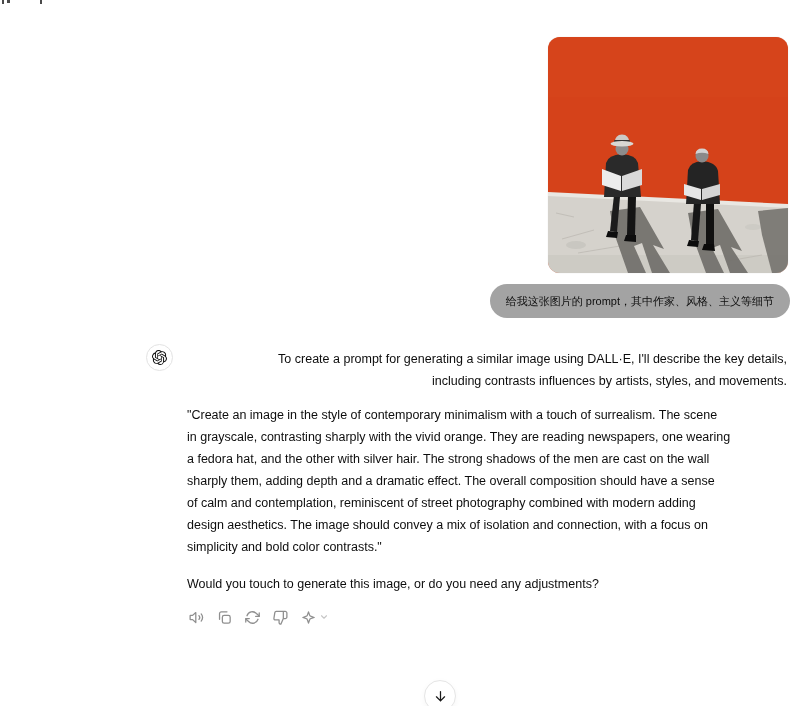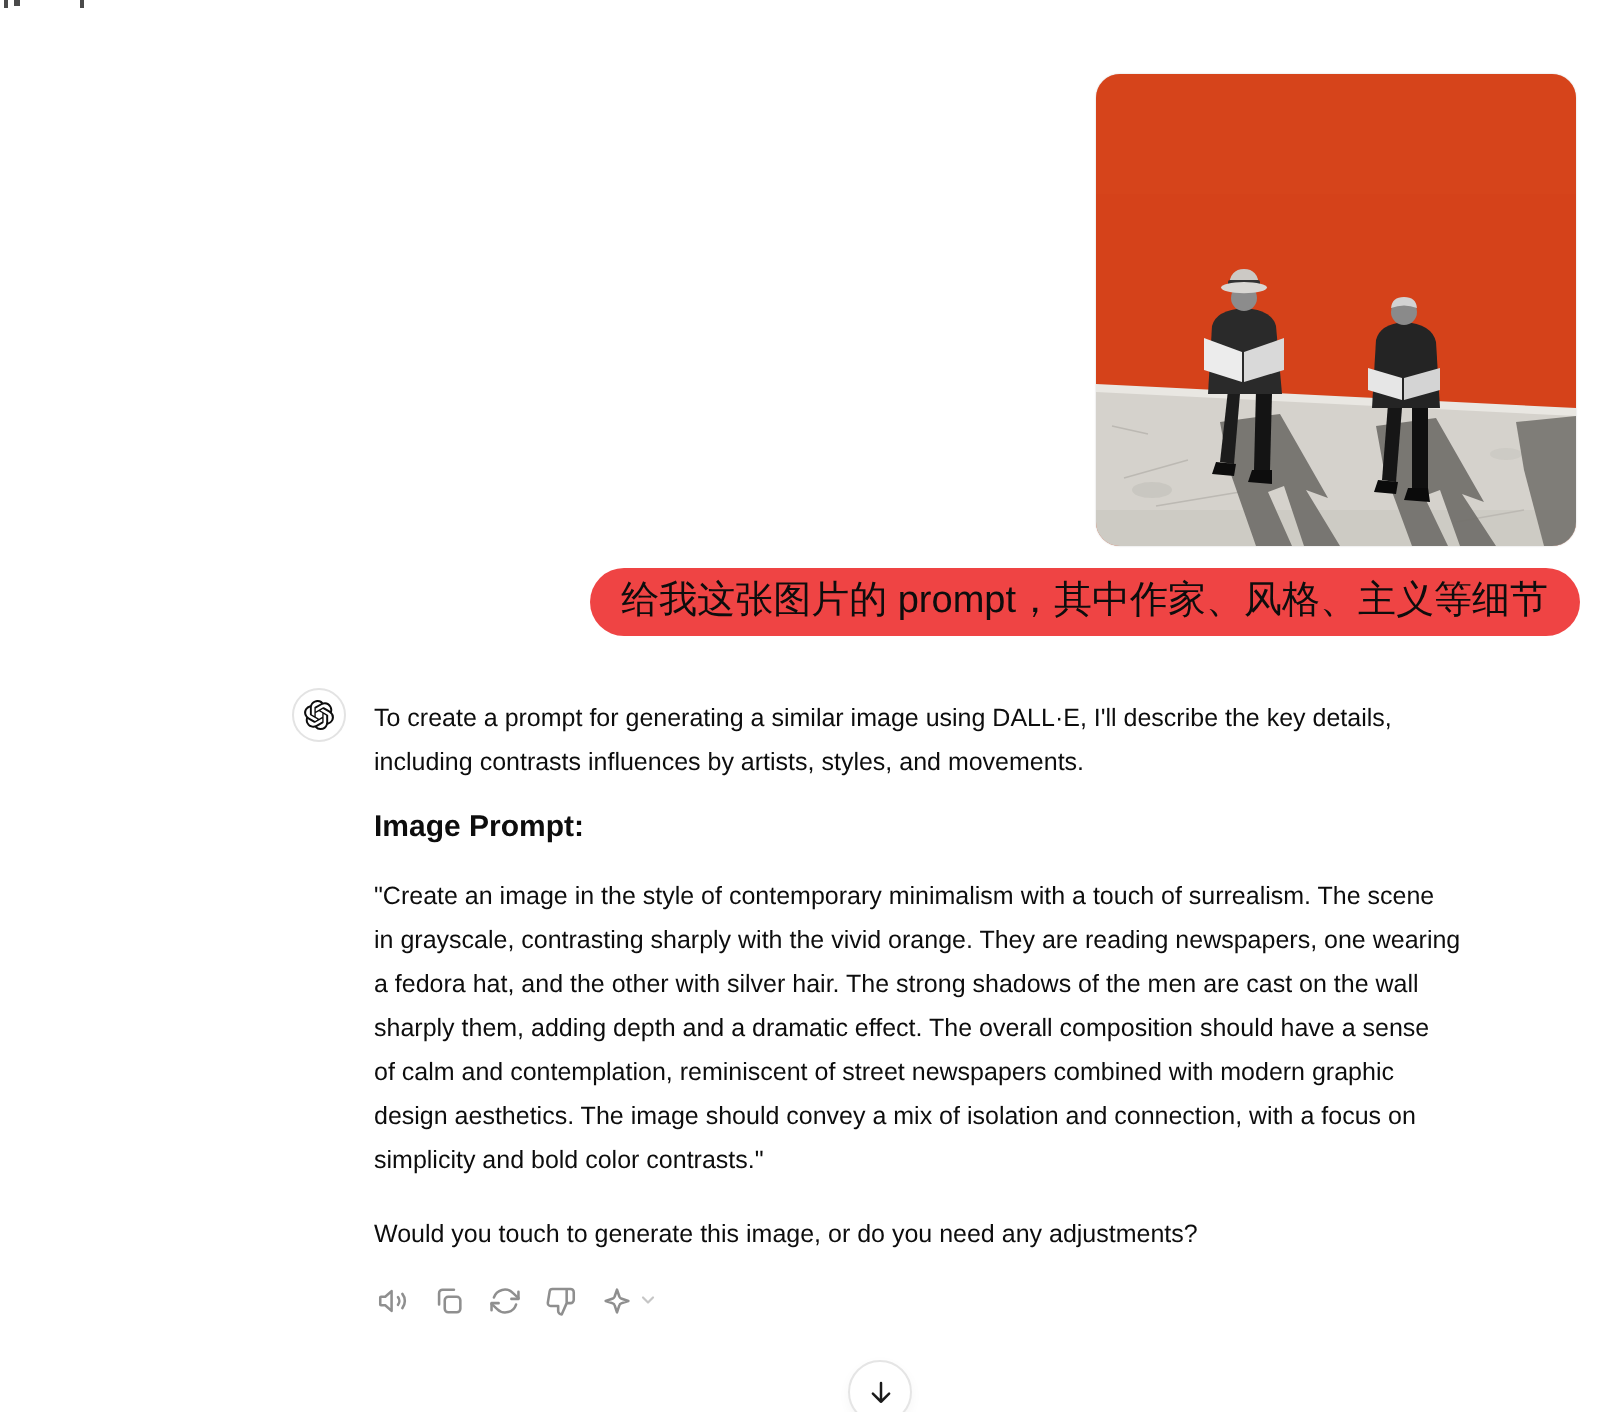--- a/index.html
+++ b/index.html
@@ -9,33 +9,33 @@
   }
   .frag{position:absolute;background:#4a4a4a;}
   
   .photo-card{
     position:absolute;left:548px;top:37px;width:240px;height:236px;
     border-radius:12px;overflow:hidden;box-shadow:0 0 1px rgba(0,0,0,.2);cursor:pointer;
   }
   .photo-card svg{display:block;width:100%;height:100%;}
   .user-bubble{
     position:absolute;top:284px;right:10px;height:34px;line-height:34px;
-    padding:0 16px;background:#ef4444;border-radius:17px;
-    font-size:19px;color:#0d0d0d;white-space:nowrap;
+    padding:0 16px;background:#a3a3a3;border-radius:17px;
+    font-size:11px;color:#0d0d0d;white-space:nowrap;
   }
   
   .assistant{position:absolute;left:146px;top:344px;display:flex;gap:14px;}
   .avatar{
     width:25px;height:25px;flex:none;border:1px solid #e3e3e3;border-radius:50%;
     display:flex;align-items:center;justify-content:center;background:#fff;
   }
   .avatar svg{width:15px;height:15px;}
   .content{width:600px;font-size:12.5px;line-height:22px;padding-top:4px;}
   .tline{white-space:nowrap;height:22px;}
-  .intro{margin:0 0 12px 0;}
+  .intro{margin:0 0 12px 0;text-align:right;}
   .md-heading{font-size:15px;font-weight:700;line-height:20px;margin:0 0 13px 0;}
   .body-block{margin:0 0 15px 0;}
   .closing{margin:0 0 12px 0;}
   .actions{display:flex;align-items:center;gap:9px;height:20px;}
   .action-btn{
     border:none;background:none;padding:1px;margin:0;cursor:pointer;
     color:#8f8f8f;display:flex;align-items:center;gap:2px;
   }
   .action-btn svg{width:17px;height:17px;display:block;}
   .chev svg{width:10px;height:10px;color:#c6c6c6;}
@@ -112,28 +112,27 @@
         <path fill="#0d0d0d" d="M22.2819 9.8211a5.9847 5.9847 0 0 0-.5157-4.9108 6.0462 6.0462 0 0 0-6.5098-2.9A6.0651 6.0651 0 0 0 4.9807 4.1818a5.9847 5.9847 0 0 0-3.9977 2.9 6.0462 6.0462 0 0 0 .7427 7.0966 5.98 5.98 0 0 0 .511 4.9107 6.051 6.051 0 0 0 6.5146 2.9001A5.9847 5.9847 0 0 0 13.2599 24a6.0557 6.0557 0 0 0 5.7718-4.2058 5.9894 5.9894 0 0 0 3.9977-2.9001 6.0557 6.0557 0 0 0-.7475-7.073zM13.2599 22.4301a4.4755 4.4755 0 0 1-2.8764-1.04l.1419-.0804 4.7783-2.7582a.7948.7948 0 0 0 .3927-.6813v-6.7369l2.02 1.1686a.071.071 0 0 1 .038.0615v5.5826a4.504 4.504 0 0 1-4.4945 4.4944zm-9.6607-4.1254a4.4708 4.4708 0 0 1-.5346-3.0137l.142.0852 4.783 2.7582a.7712.7712 0 0 0 .7806 0l5.8428-3.3685v2.3324a.0804.0804 0 0 1-.0332.0615L9.74 19.9502a4.4992 4.4992 0 0 1-6.1408-1.6464zM2.3408 7.8956a4.485 4.485 0 0 1 2.3655-1.9728V11.6a.7664.7664 0 0 0 .3879.6765l5.8144 3.3543-2.0201 1.1685a.0757.0757 0 0 1-.071 0l-4.8303-2.7865A4.504 4.504 0 0 1 2.3408 7.8956zm16.5963 3.8558L13.1038 8.364 15.1192 7.2a.0757.0757 0 0 1 .071 0l4.8303 2.7913a4.4944 4.4944 0 0 1-.6765 8.1042v-5.6772a.79.79 0 0 0-.407-.667zm2.0107-3.0231l-.142-.0852-4.7735-2.7818a.7759.7759 0 0 0-.7854 0L9.409 9.2297V6.8974a.0662.0662 0 0 1 .0284-.0615l4.8303-2.7866a4.4992 4.4992 0 0 1 6.6802 4.66zM8.3065 12.863l-2.02-1.1638a.0804.0804 0 0 1-.038-.0567V6.0742a4.4992 4.4992 0 0 1 7.3757-3.4537l-.142.0805L8.704 5.459a.7948.7948 0 0 0-.3927.6813zm1.0976-2.3654l2.602-1.4998 2.6069 1.4998v2.9994l-2.5974 1.4997-2.6067-1.4997Z"></path>
       </svg>
     </div>
 
     <div class="content">
       <div class="intro">
         <div class="tline">To create a prompt for generating a similar image using DALL·E, I'll describe the key details,</div>
         <div class="tline">including contrasts influences by artists, styles, and movements.</div>
       </div>
 
-      <h3 class="md-heading">Image Prompt:</h3>
 
       <div class="body-block">
         <div class="tline">"Create an image in the style of contemporary minimalism with a touch of surrealism. The scene</div>
         <div class="tline">in grayscale, contrasting sharply with the vivid orange. They are reading newspapers, one wearing</div>
         <div class="tline">a fedora hat, and the other with silver hair. The strong shadows of the men are cast on the wall</div>
         <div class="tline">sharply them, adding depth and a dramatic effect. The overall composition should have a sense</div>
-        <div class="tline">of calm and contemplation, reminiscent of street newspapers combined with modern graphic</div>
+        <div class="tline">of calm and contemplation, reminiscent of street photography combined with modern adding</div>
         <div class="tline">design aesthetics. The image should convey a mix of isolation and connection, with a focus on</div>
         <div class="tline">simplicity and bold color contrasts."</div>
       </div>
 
       <div class="closing tline">Would you touch to generate this image, or do you need any adjustments?</div>
 
       <div class="actions">
         <button class="action-btn">
           <svg viewBox="0 0 24 24" fill="none" stroke="currentColor" stroke-width="1.8" stroke-linejoin="round" stroke-linecap="round">
             <path d="M11 5 6.5 9H3.5a.5.5 0 0 0-.5.5v5a.5.5 0 0 0 .5.5H6.5L11 19z"></path>

